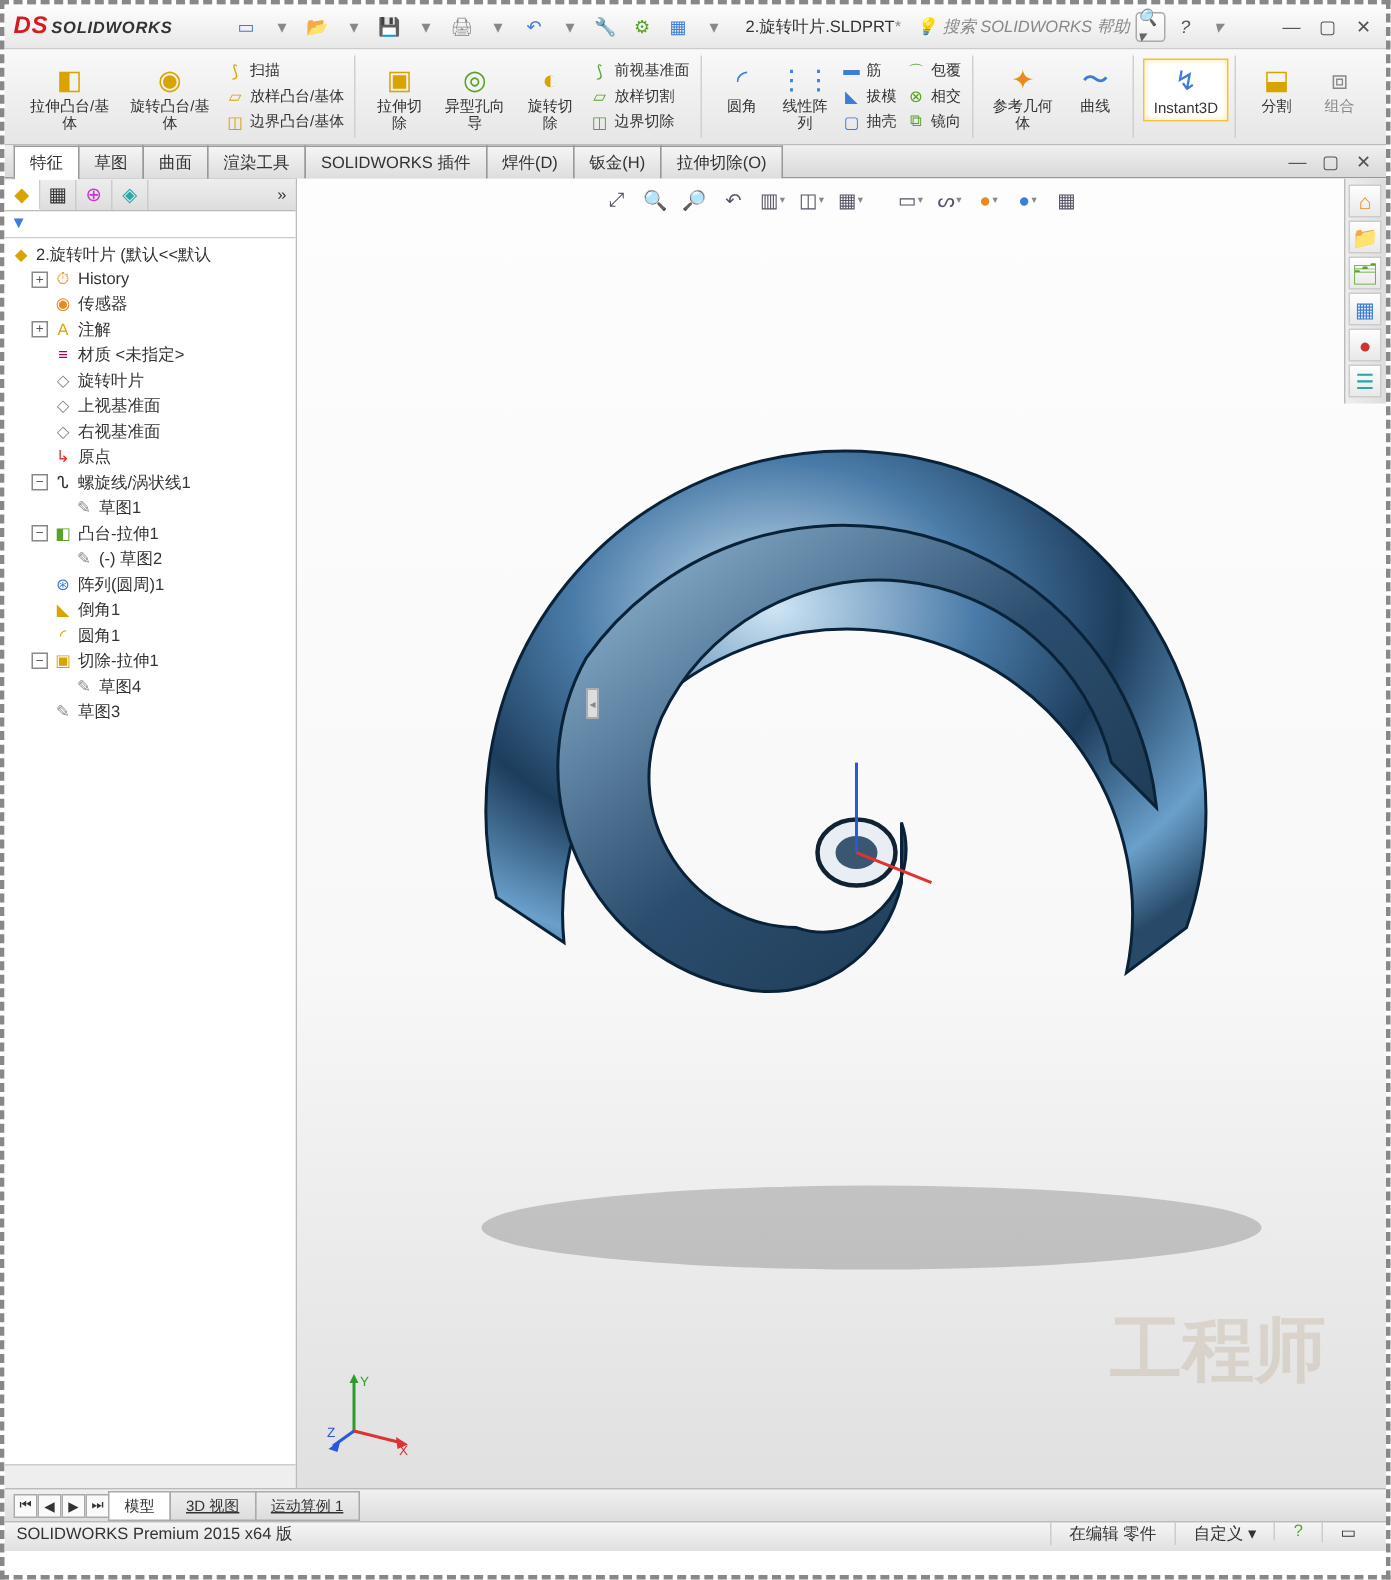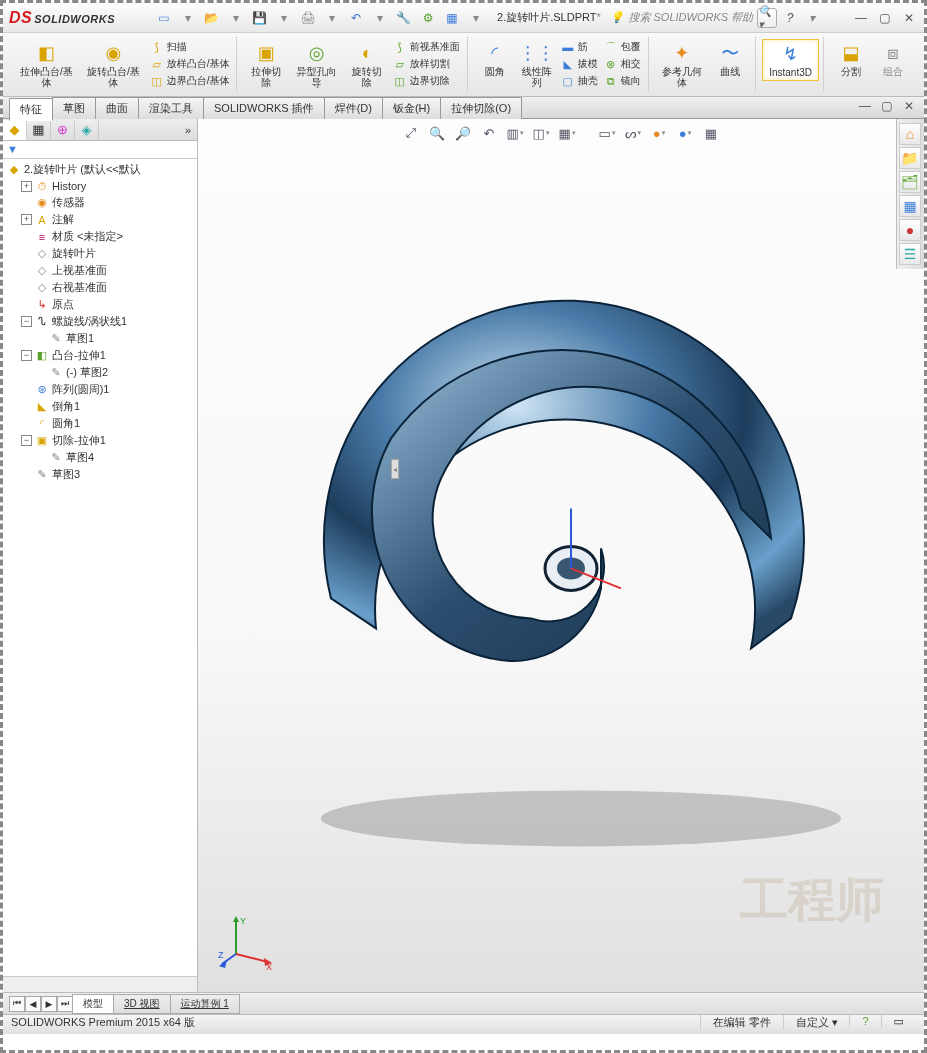--- a/index.html
+++ b/index.html
@@ -18,21 +18,21 @@
 .ribbon { background: linear-gradient(#f9f9f9,#e6e6e6); border-bottom: 1px solid #bbb; padding: 4px 6px; display: flex; gap: 2px; }
 .rgroup { display: flex; flex-direction: column; align-items: center; padding: 2px 4px; border-right: 1px solid #d0d0d0; }
 .rgroup:last-child { border-right: none; }
 .rbig { display: flex; flex-direction: column; align-items: center; gap: 1px; padding: 2px 4px; cursor: pointer; min-width: 42px; }
 .rbig .ricn { width: 24px; height: 24px; display: inline-flex; align-items: center; justify-content: center; font-size: 18px; }
 .rbig .rlbl { font-size: 10px; text-align: center; line-height: 11px; }
 .rsmall-col { display: flex; flex-direction: column; gap: 1px; }
 .rsmall { display: flex; align-items: center; gap: 3px; padding: 1px 3px; font-size: 10px; cursor: pointer; white-space: nowrap; }
 .rsmall .ricn { width: 14px; height: 14px; display: inline-flex; align-items: center; justify-content: center; font-size: 11px; }
 .instant3d { background: #fff; border: 1px solid #f0c040; box-shadow: inset 0 0 4px #ffe8a0; padding: 2px 6px; display: flex; flex-direction: column; align-items: center; }
-.tabbar { display: flex; background: linear-gradient(#f0f0f0,#d8d8d8); border-bottom: 1px solid #999; height: 22px; align-items: flex-start; padding-left: 6px; position: relative; }
+.tabbar { display: flex; background: linear-gradient(#f0f0f0,#d8d8d8); border-bottom: 1px solid #999; height: 22px; align-items: center; padding-left: 6px; position: relative; }
 .tab { padding: 3px 10px; font-size: 11px; border: 1px solid #999; border-bottom: none; background: linear-gradient(#f5f5f5,#ddd); margin-right: -1px; cursor: pointer; }
 .tab.active { background: #fff; border-bottom: 1px solid #fff; position: relative; top: 1px; }
 .tabbar-right { margin-left: auto; display: flex; gap: 4px; padding-right: 6px; color: #777; }
 .workspace { display: flex; height: calc(100% - 30px - 80px - 22px - 22px - 20px); }
 .sidebar { width: 195px; background: #f6f6f6; border-right: 1px solid #bbb; display: flex; flex-direction: column; }
 .sb-tabs { display: flex; background: linear-gradient(#eee,#ddd); border-bottom: 1px solid #bbb; height: 22px; align-items: center; }
 .sb-tab { width: 24px; height: 20px; display: inline-flex; align-items: center; justify-content: center; border-right: 1px solid #ccc; cursor: pointer; font-size: 13px; }
 .sb-tab.active { background: #fff; border-bottom: 1px solid #fff; }
 .sb-tabs .more { margin-left: auto; padding: 0 6px; cursor: pointer; }
 .filter-row { height: 18px; border-bottom: 1px solid #ccc; padding: 2px 4px; background: #fff; }

